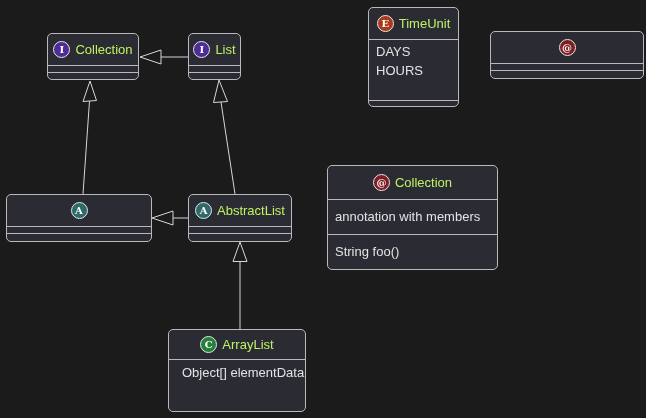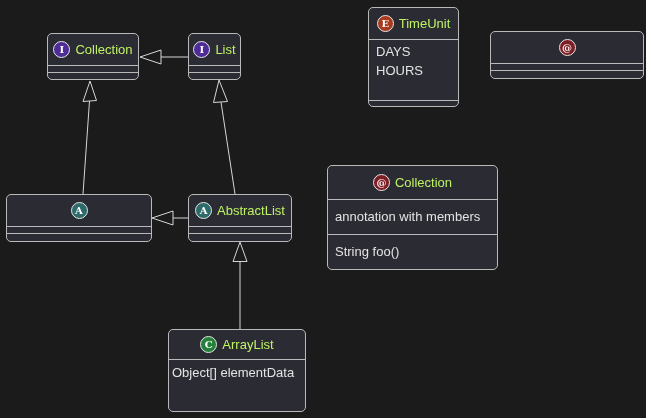--- a/index.html
+++ b/index.html
@@ -78,21 +78,21 @@
     white-space: nowrap;
     color: #e3e3e3;
   }
   .compartment.empty {
     height: 7px;
     padding: 0;
     flex: none;
   }
   .compartment.empty-last { height: 6px; padding: 0; flex: none; }
   .compartment .line { display: block; }
-  .compartment.tight { line-height: 17px; padding: 4px 3px; }
+  .compartment.tight { line-height: 17px; padding: 4px 13px; }
   .enum-values { padding: 2px 7px; line-height: 19px; flex: 1 1 auto; }
 </style>
 </head>
 <body>
 
 <div class="canvas">
 
   <svg class="edges" viewBox="0 0 646 418" xmlns="http://www.w3.org/2000/svg">
     <g stroke="#d6d6d6" stroke-width="1">
       <line x1="188" y1="57" x2="161" y2="57"></line>

